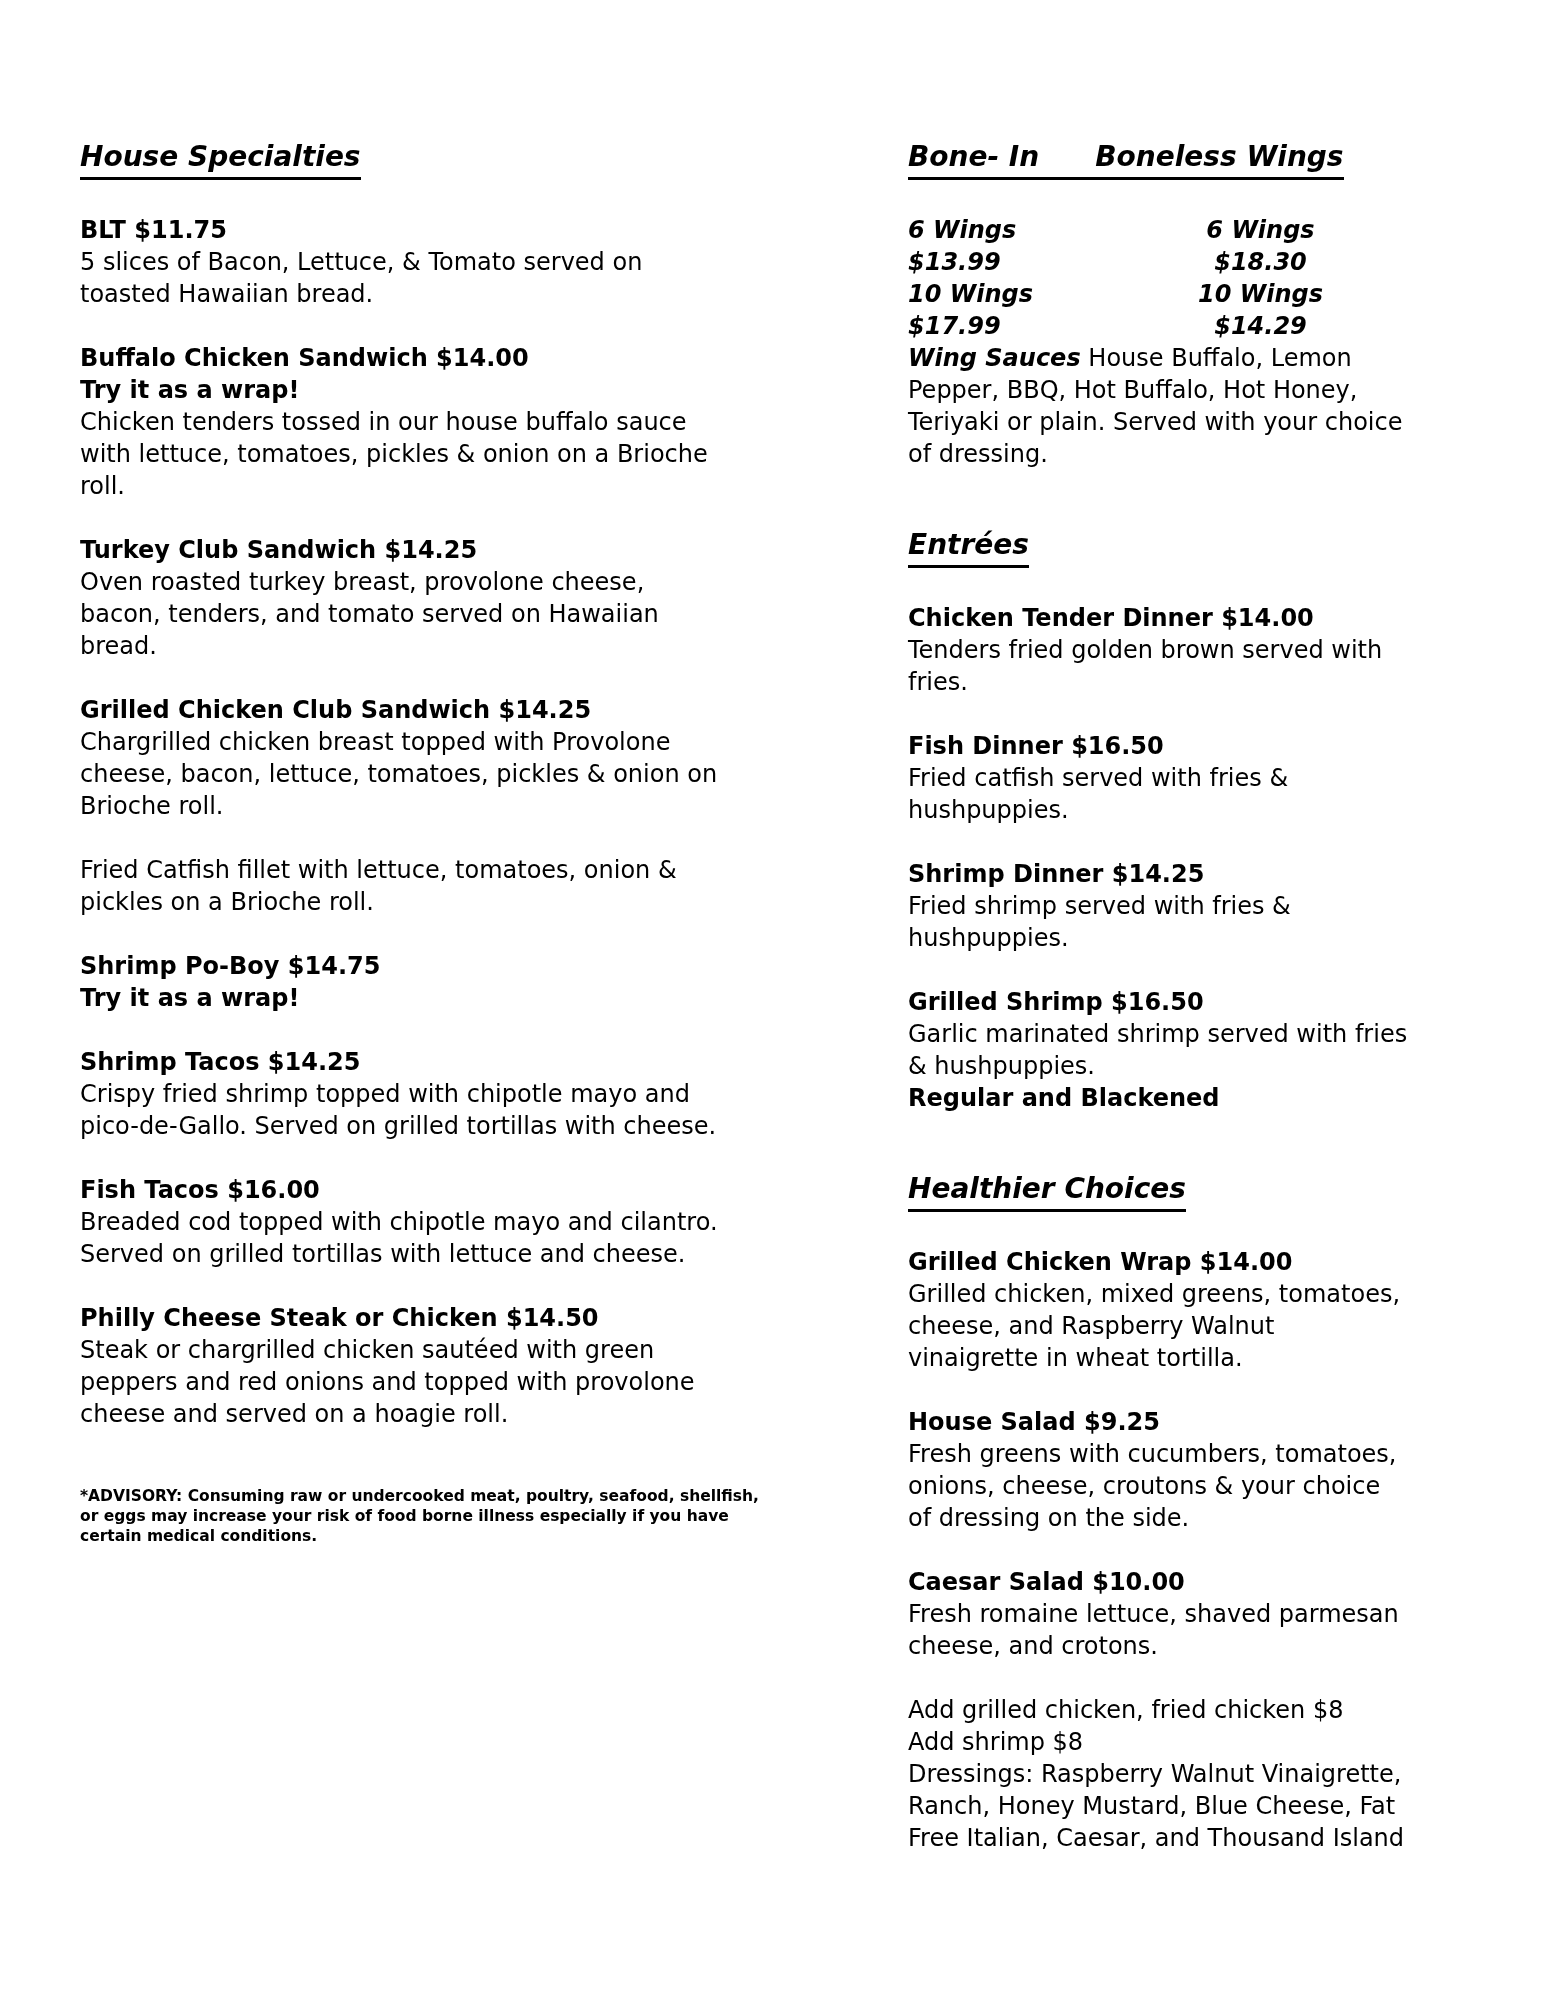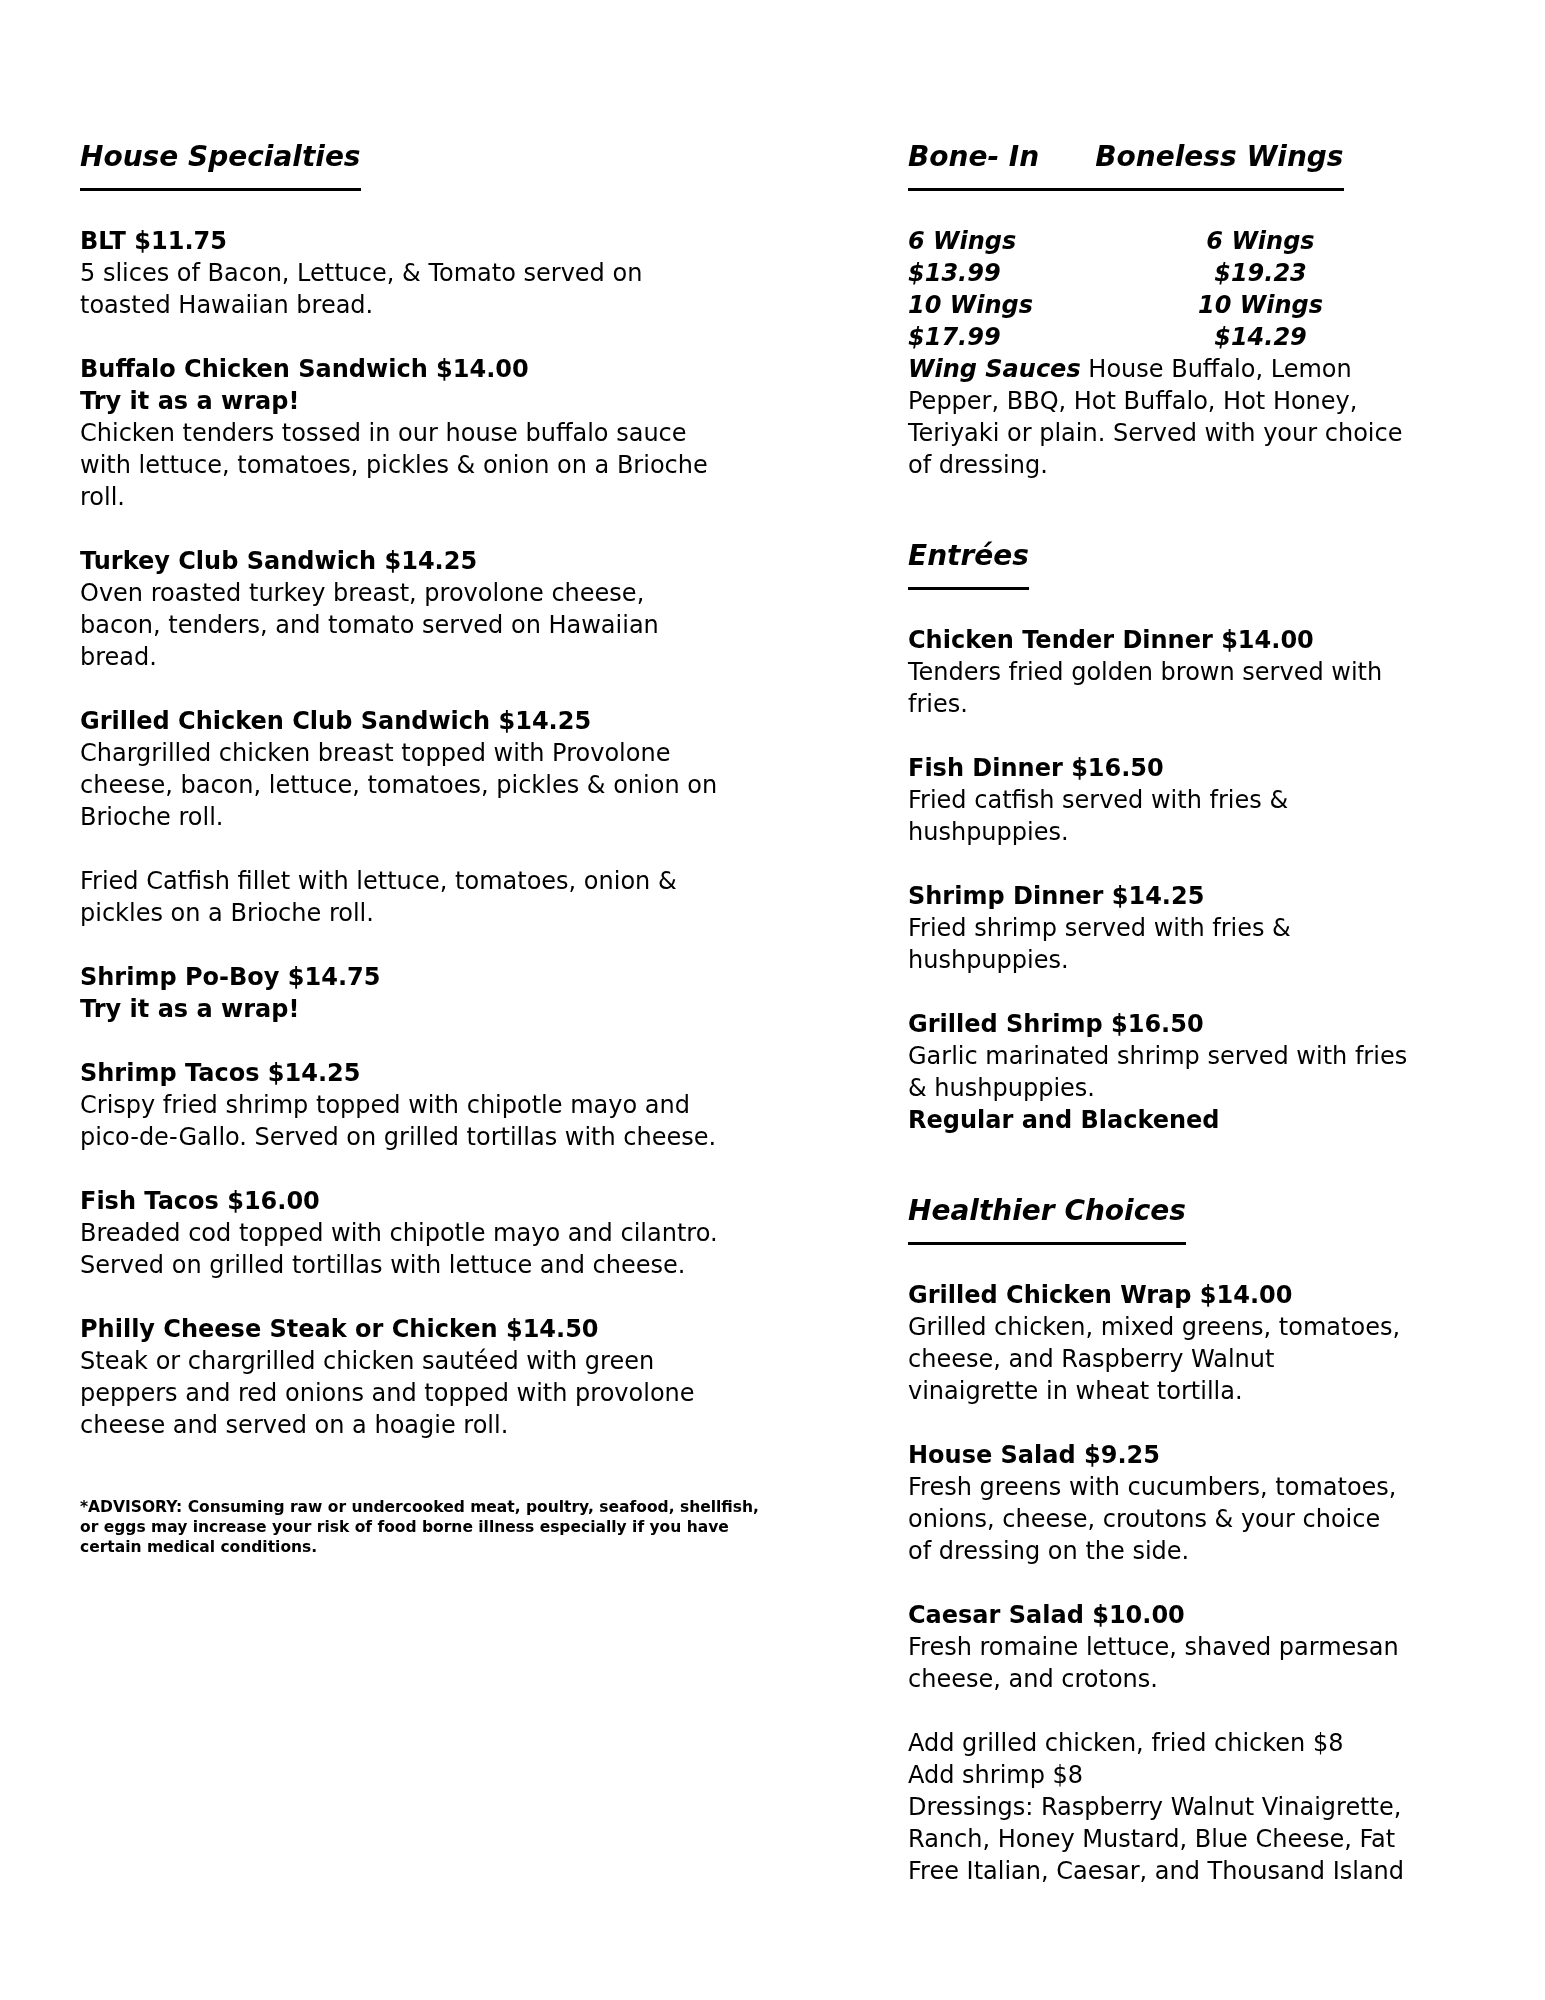--- a/index.html
+++ b/index.html
@@ -25,21 +25,21 @@
   .section-heading {
     margin: 0 0 34px 0;
     font-size: 28px;
     line-height: 34px;
     font-weight: bold;
     font-style: italic;
   }
   .section-heading .u {
     display: inline-block;
     border-bottom: 3px solid #000;
-    padding-bottom: 14px;
+    padding-bottom: 3px;
   }
   .mt-section { margin-top: 58px; }
 
   .item { margin-bottom: 32px; }
   .item-title, .item-sub { font-weight: bold; }
 
   .wings-grid {
     display: grid;
     grid-template-columns: 215px 275px;
     font-weight: bold;
@@ -114,21 +114,21 @@
     <p class="advisory">*ADVISORY: Consuming raw or undercooked meat, poultry, seafood, shellfish, or eggs may increase your risk of food borne illness especially if you have certain medical conditions.</p>
   </section>
 
   <section class="col-right">
     <h2 class="section-heading"><span class="u"><span>Bone- In</span><span class="tab" style="display:inline-block;width:56px;"></span><span>Boneless Wings</span></span></h2>
 
     <div class="wings-grid">
       <div class="cell-left">6 Wings</div>
       <div class="cell-right">6 Wings</div>
       <div class="cell-left">$13.99</div>
-      <div class="cell-right">$19.23</div>
+      <div class="cell-right">$18.30</div>
       <div class="cell-left">10 Wings</div>
       <div class="cell-right">10 Wings</div>
       <div class="cell-left">$17.99</div>
       <div class="cell-right">$14.29</div>
     </div>
 
     <p class="desc"><span class="bi">Wing Sauces</span> <span>House Buffalo, Lemon Pepper, BBQ, Hot Buffalo, Hot Honey, Teriyaki or plain. Served with your choice of dressing.</span></p>
 
     <h2 class="section-heading mt-section"><span class="u">Entrées</span></h2>
 

